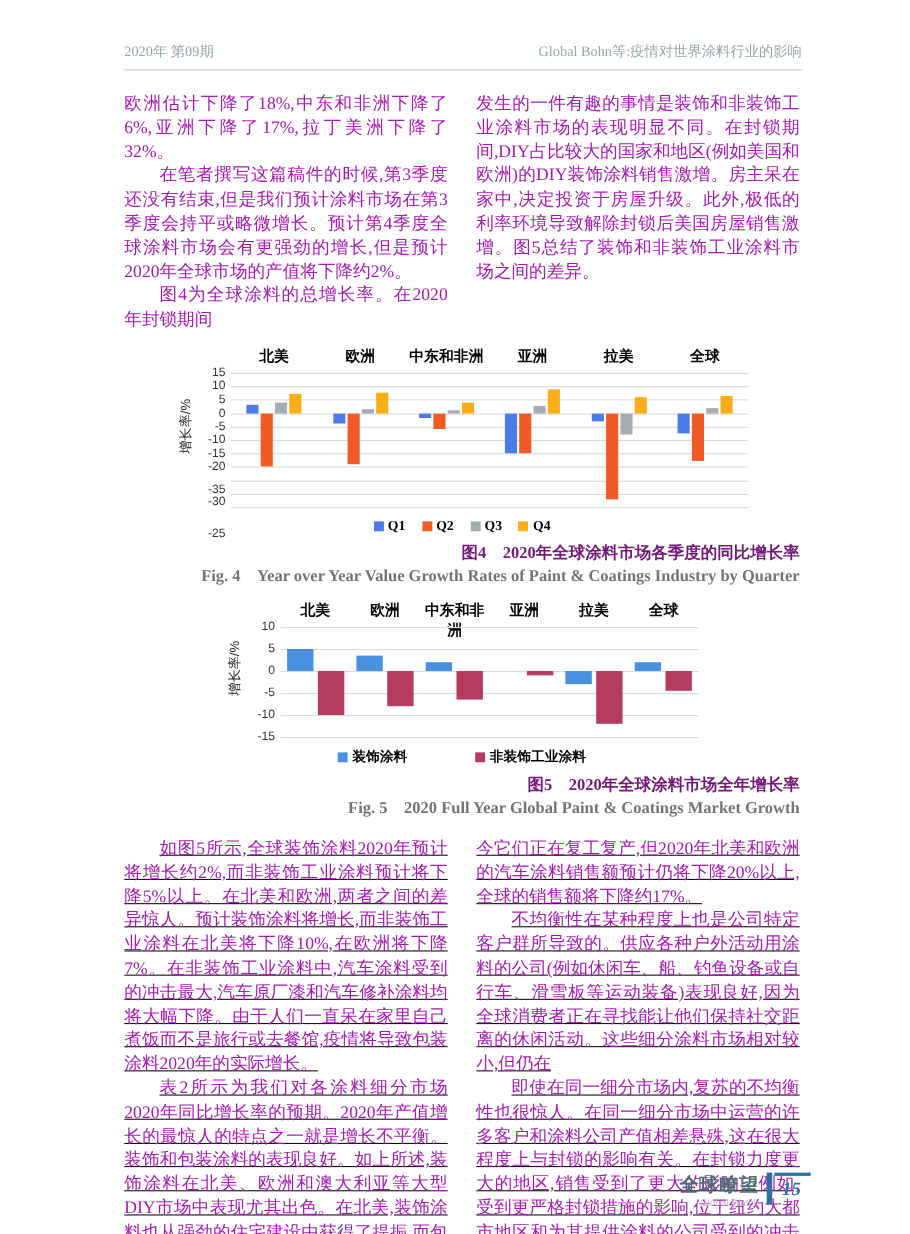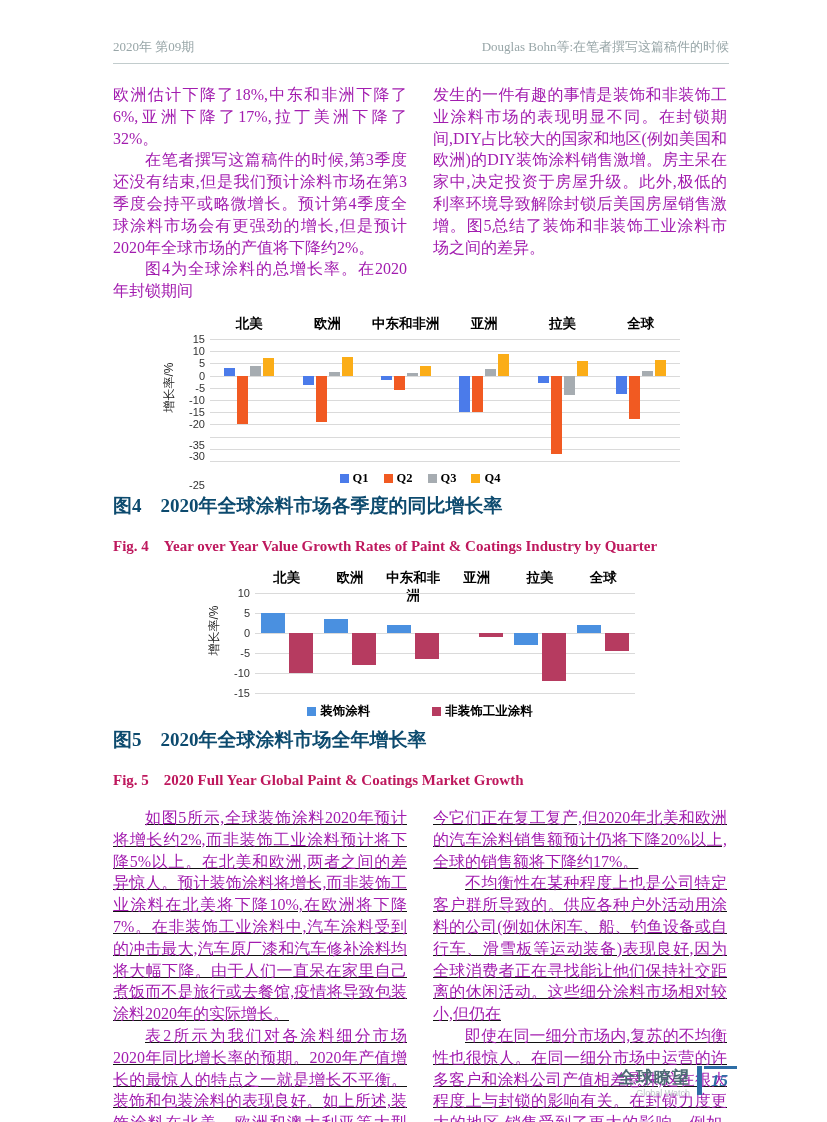--- a/index.html
+++ b/index.html
@@ -9,22 +9,22 @@
   .header{margin:38px 60px 0 75px;display:flex;justify-content:space-between;align-items:flex-end;
           color:#98a6a8;font-size:13px;padding-bottom:7px;border-bottom:1.5px solid #c2cccd;}
   
   .content{margin:0 62px 0 75px;}
   .cols{display:flex;gap:26px;margin-top:20px;}
   .col{flex:1;text-align:justify;font-size:16px;line-height:21.8px;color:#a21caf;}
   .para{margin:0;}
   .para.indent{text-indent:2em;}
   
   .figure{margin-top:13px;}
-  .fig-caption-zh{text-align:left;font-weight:700;font-size:19px;margin-top:7px;color:#0c4a6e;}
-  .fig-caption-en{text-align:left;font-weight:700;font-size:15px;margin-top:18px;color:#be185d;}
+  .fig-caption-zh{text-align:right;font-weight:700;font-size:15px;margin-top:7px;color:#701a75;}
+  .fig-caption-en{text-align:right;font-weight:700;font-size:15px;margin-top:2px;color:#737373;}
   
   .chart-body{display:flex;justify-content:center;align-items:flex-start;}
   .y-title-wrap{width:18px;display:flex;align-items:center;justify-content:center;}
   .y-title{transform:rotate(-90deg);white-space:nowrap;font-family:"Liberation Sans","DejaVu Sans",sans-serif;
            font-size:12px;color:#222;}
   .axis-col{position:relative;width:32px;}
   .ytick{position:absolute;right:5px;width:27px;text-align:right;
          font-family:"Liberation Sans","DejaVu Sans",sans-serif;font-size:11px;color:#333;}
   .plot-col{}
   .cat-row{display:flex;align-items:flex-start;}
@@ -47,21 +47,21 @@
   .pagenum{font-style:italic;font-weight:700;font-size:17px;color:#2e6ea6;
            border-top:3px solid #2e6ea6;padding:2px 9px 0 7px;}
 </style>
 </head>
 <body>
 
 <div class="page">
 
   <div class="header">
     <span>2020年  第09期</span>
-    <span>Douglas Bohn等:在笔者撰写这篇稿件的时候</span>
+    <span>Global Bohn等:疫情对世界涂料行业的影响</span>
   </div>
 
   <div class="content">
 
     <div class="cols">
       <div class="col">
           <p class="para">欧洲估计下降了18%,中东和非洲下降了6%,亚洲下降了17%,拉丁美洲下降了32%。</p>
           <p class="para indent">在笔者撰写这篇稿件的时候,第3季度还没有结束,但是我们预计涂料市场在第3季度会持平或略微增长。预计第4季度全球涂料市场会有更强劲的增长,但是预计2020年全球市场的产值将下降约2%。</p>
           <p class="para indent">图4为全球涂料的总增长率。在2020年封锁期间</p>
         </div>

